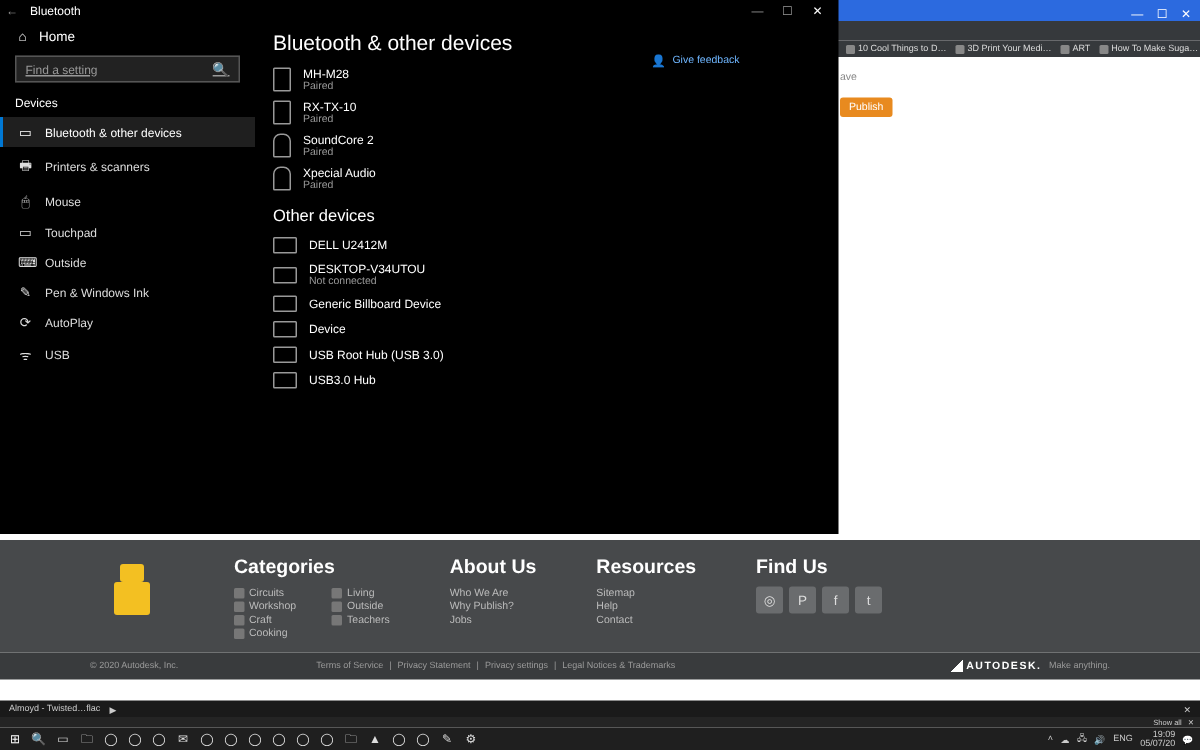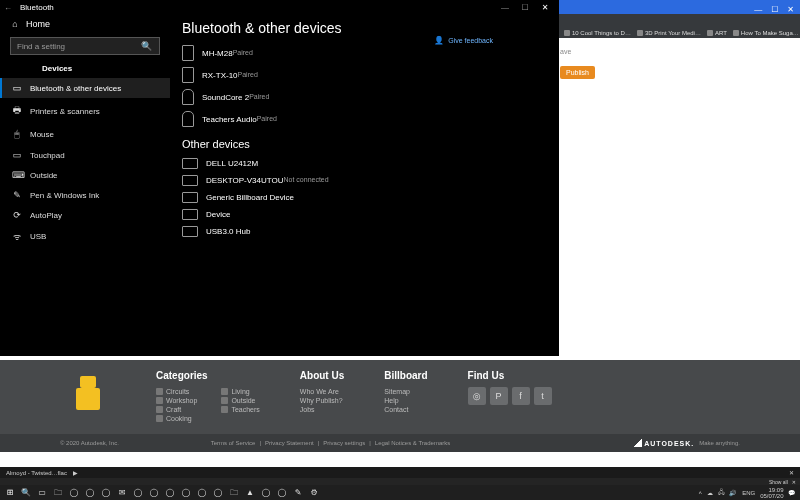--- a/index.html
+++ b/index.html
@@ -19,56 +19,56 @@
   .settings-window { position: absolute; left: 0; top: 0; width: 559px; height: 356px; background: #000; color: #fff; display: flex; flex-direction: column; }
   .settings-title { height: 14px; display: flex; align-items: center; padding: 0 4px; font-size: 8px; }
   .settings-title .spacer { flex: 1; }
   .settings-title .win-btn { width: 20px; text-align: center; color: #999; font-size: 8px; }
   .settings-title .close { color: #fff; }
   .settings-body { flex: 1; display: flex; overflow: hidden; }
   .settings-nav { width: 170px; display: flex; flex-direction: column; }
   .nav-home { display: flex; align-items: center; gap: 6px; padding: 5px 10px; color: #fff; font-size: 9px; }
   .nav-home .ico { width: 10px; text-align: center; }
   .search-row { padding: 3px 10px 6px; }
-  .search-box { background: #222; border: 1px solid #555; height: 18px; display: flex; align-items: center; padding: 0 6px; color: #999; font-size: 8px; }
+  .search-box { background: #222; border: 1px solid #555; height: 18px; display: flex; align-items: center; padding: 0 6px; color: #999; font-size: 8px; text-decoration: underline; }
   .search-box .mag { margin-left: auto; font-size: 9px; color: #ccc; }
-  .section-label { padding: 3px 10px 5px; font-size: 8px; font-weight: 700; margin-left: 32px; }
+  .section-label { padding: 3px 10px 5px; font-size: 8px; font-weight: 400; }
   .nav-item { display: flex; align-items: center; gap: 8px; padding: 5px 12px; color: #ddd; font-size: 8px; }
   .nav-item.active { background: #1f1f1f; border-left: 2px solid #0078d4; padding-left: 10px; color: #fff; }
   .nav-ico { width: 10px; text-align: center; font-size: 9px; }
 
   .settings-main { flex: 1; padding: 6px 12px 4px; overflow: hidden; }
   .page-title { font-size: 14px; font-weight: 400; margin-bottom: 6px; }
   .feedback { position: absolute; right: 66px; top: 36px; color: #6fb6ff; font-size: 7px; display: flex; align-items: center; gap: 4px; }
   .feedback .ico { font-size: 8px; }
   .dev-list { }
   .dev-item { display: flex; align-items: center; gap: 8px; padding: 3px 0; }
   .dev-ico { width: 12px; height: 16px; border: 1px solid #999; border-radius: 1px; display: flex; align-items: center; justify-content: center; font-size: 6px; color: #999; }
   .dev-ico.headset { border-radius: 5px 5px 1px 1px; }
   .dev-ico.monitor { width: 16px; height: 11px; }
-  .dev-text { display: flex; flex-direction: row; }
+  .dev-text { display: flex; flex-direction: column; }
   .dev-name { font-size: 8px; color: #fff; }
   .dev-status { font-size: 7px; color: #999; }
   .section-head { font-size: 11px; margin: 8px 0 5px; }
 
   .circled { position: relative; }
   .circled::after { content: ""; position: absolute; left: -8px; top: -3px; width: 72px; height: 22px; border: 1.5px solid #cc3328; border-radius: 50%; transform: rotate(-4deg); pointer-events: none; }
 
   
   .page-right { position: absolute; left: 560px; top: 38px; width: 50px; }
   .publish-btn { background: #e88a1f; color: #fff; font-size: 7px; padding: 3px 6px; border-radius: 2px; display: inline-block; margin-top: 10px; }
   .save-txt { color: #888; font-size: 7px; display: inline-block; margin-right: 4px; margin-top: 10px; }
 
   
   .page-footer-area { position: absolute; left: 0; top: 356px; width: 800px; }
   .footer { background: #47494b; color: #bbb; padding: 10px 60px 8px; display: flex; gap: 40px; font-size: 7px; position: relative; min-height: 70px; }
   .robot { width: 56px; height: 56px; position: relative; }
   .robot .body { position: absolute; left: 16px; top: 18px; width: 24px; height: 22px; background: #f3c022; border-radius: 2px; }
   .robot .head { position: absolute; left: 20px; top: 6px; width: 16px; height: 12px; background: #f3c022; border-radius: 2px; }
-  .foot-col h4 { color: #fff; font-size: 10px; margin-bottom: 6px; font-weight: 600; }
+  .foot-col h4 { color: #fff; font-size: 13px; margin-bottom: 6px; font-weight: 600; }
   .foot-col ul { list-style: none; }
   .foot-col li { padding: 1px 0; color: #bbb; display: flex; align-items: center; gap: 3px; }
   .foot-col .fico { width: 7px; height: 7px; background: #777; border-radius: 1px; display: inline-block; }
   .two-col { display: flex; gap: 24px; }
   .social { display: flex; gap: 4px; }
   .social .sico { width: 18px; height: 18px; background: #6a6c6e; color: #ddd; display: flex; align-items: center; justify-content: center; font-size: 9px; border-radius: 2px; }
   .footer-bar { background: #393b3d; color: #9a9a9a; font-size: 6px; padding: 5px 60px; display: flex; align-items: center; }
   .footer-bar .links { display: flex; gap: 4px; }
   .footer-bar .right { margin-left: auto; display: flex; align-items: center; gap: 5px; color: #fff; }
   .adsk-logo { font-size: 7px; font-weight: 700; letter-spacing: 1px; display: flex; align-items: center; gap: 2px; }
@@ -225,21 +225,21 @@
           <div class="dev-item">
             <div class="dev-ico headset"></div>
             <div class="dev-text">
               <span class="dev-name">SoundCore 2</span>
               <span class="dev-status">Paired</span>
             </div>
           </div>
           <div class="dev-item">
             <div class="dev-ico headset"></div>
             <div class="dev-text">
-              <span class="dev-name">Teachers Audio</span>
+              <span class="dev-name">Xpecial Audio</span>
               <span class="dev-status">Paired</span>
             </div>
           </div>
         </div>
       <div class="section-head">Other devices</div>
       <div class="dev-list" id="other-list">
           <div class="dev-item">
             <div class="dev-ico monitor"></div>
             <div class="dev-text">
               <span class="dev-name">DELL U2412M</span>
@@ -255,20 +255,26 @@
           <div class="dev-item">
             <div class="dev-ico monitor"></div>
             <div class="dev-text">
               <span class="dev-name">Generic Billboard Device</span>
             </div>
           </div>
           <div class="dev-item">
             <div class="dev-ico monitor"></div>
             <div class="dev-text">
               <span class="dev-name">Device</span>
+            </div>
+          </div>
+          <div class="dev-item">
+            <div class="dev-ico monitor"></div>
+            <div class="dev-text">
+              <span class="dev-name">USB Root Hub (USB 3.0)</span>
             </div>
           </div>
           <div class="dev-item">
             <div class="dev-ico monitor"></div>
             <div class="dev-text">
               <span class="dev-name">USB3.0 Hub</span>
             </div>
           </div>
         </div>
     </div>
@@ -327,21 +333,21 @@
           </li>
           <li>
             <span>Why Publish?</span>
           </li>
           <li>
             <span>Jobs</span>
           </li>
         </ul>
     </div>
     <div class="foot-col">
-      <h4>Billboard</h4>
+      <h4>Resources</h4>
       <ul id="res-list">
           <li>
             <span>Sitemap</span>
           </li>
           <li>
             <span>Help</span>
           </li>
           <li>
             <span>Contact</span>
           </li>

